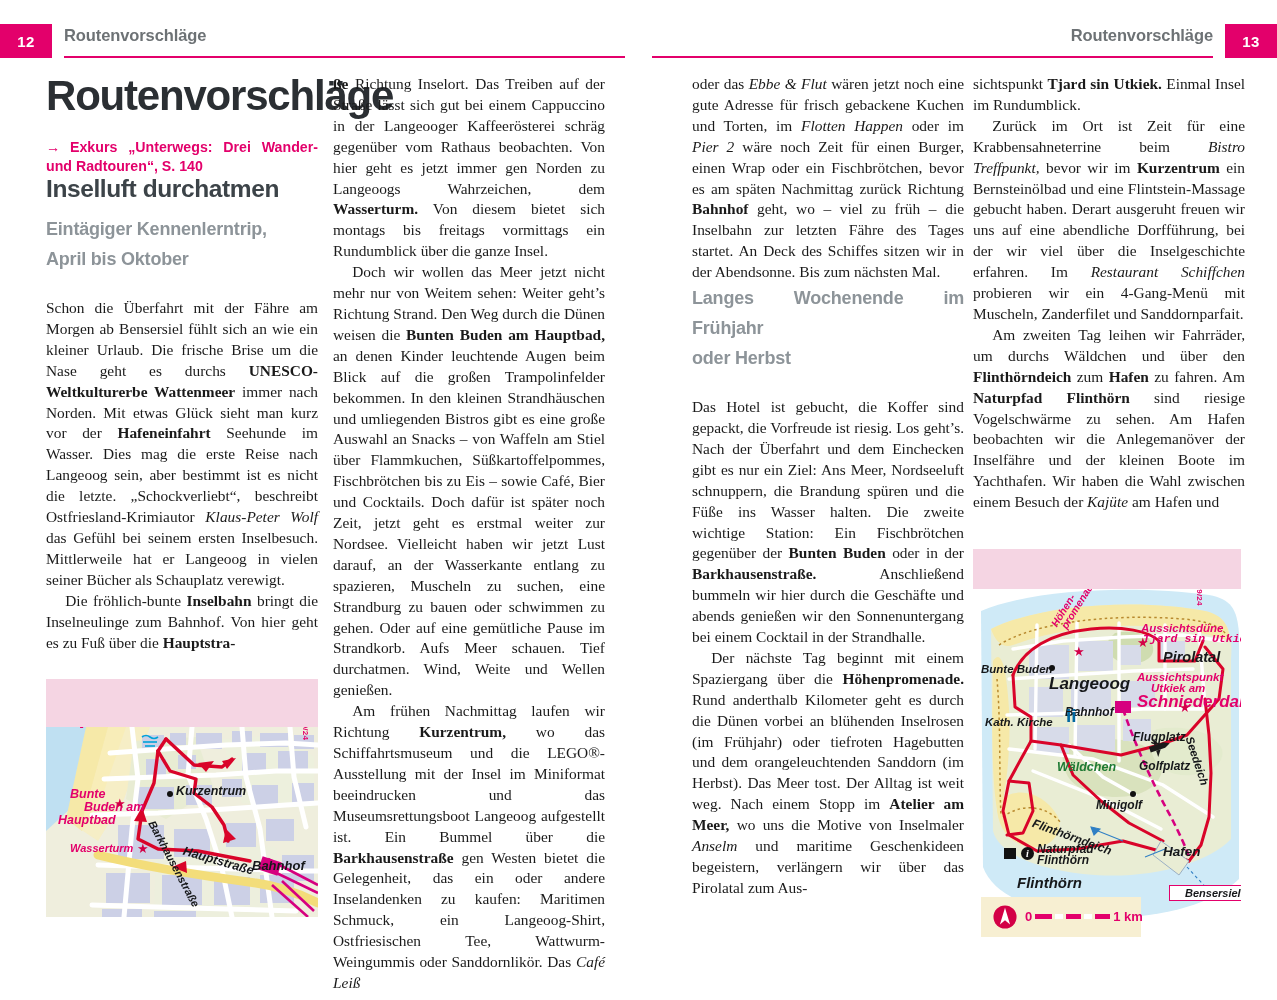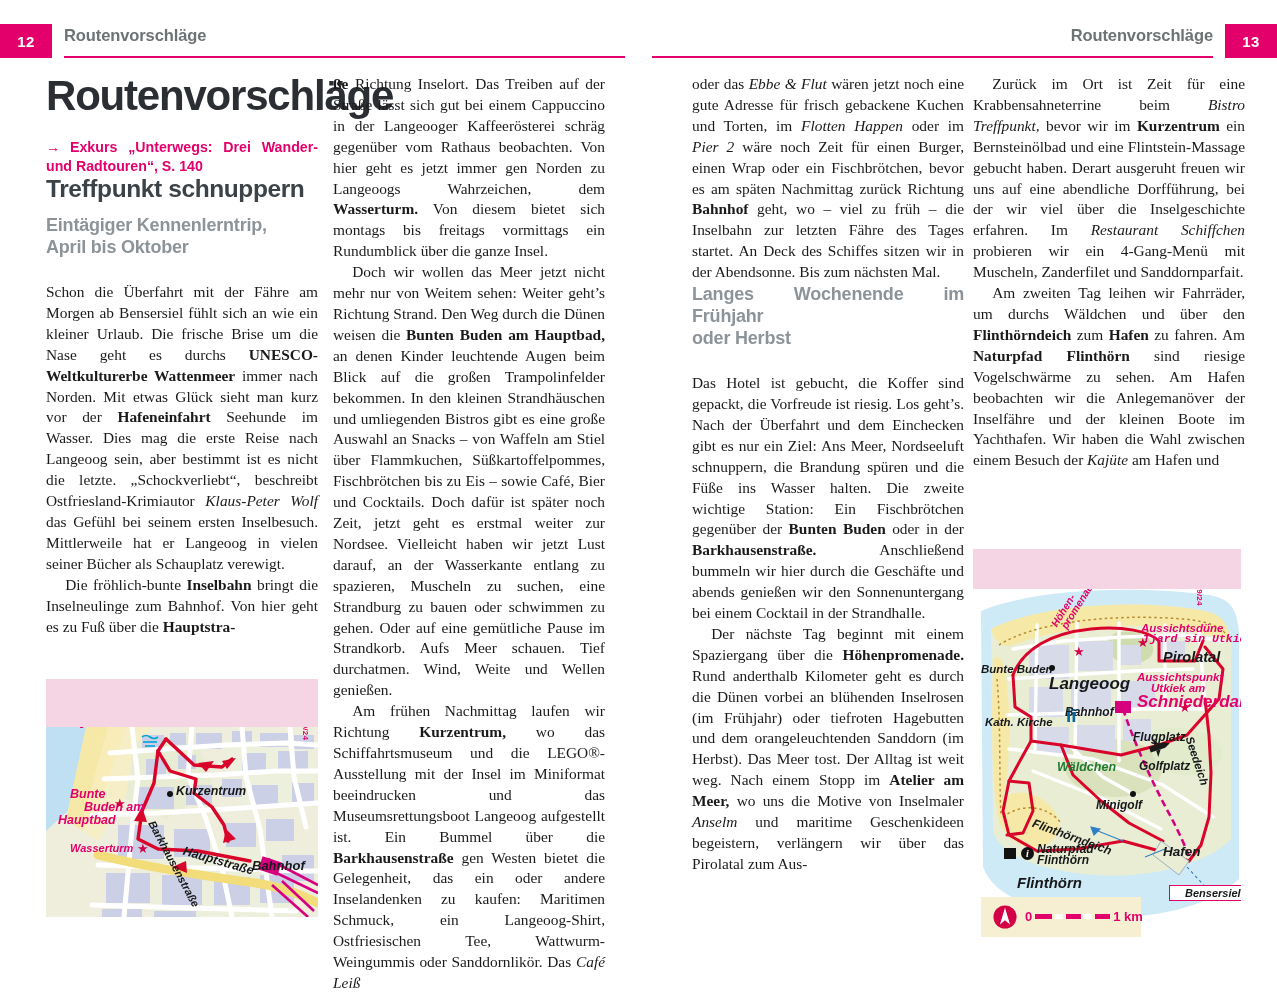--- a/index.html
+++ b/index.html
@@ -84,21 +84,21 @@
     font-size:24.5px;
     line-height:26px;
     letter-spacing:-.4px;
     color:#3c4348;
   }
   h3.sub{
     margin:0 0 24px 0;
     font-family:"Liberation Sans", sans-serif;
     font-weight:700;
     font-size:18px;
-    line-height:22px;
+    line-height:30px;
     letter-spacing:-.2px;
     color:#8d9499;
   }
 
   
   .mapbox{position:absolute;overflow:hidden;}
   #map1{left:46px;top:679px;width:272px;height:238px;}
   #map2{left:973px;top:549px;width:268px;height:392px;}
 
   .map-cap{
@@ -189,40 +189,41 @@
     <div class="rh-title">Routenvorschläge</div>
     <div class="rh-rule"></div>
   </div>
 
   <div class="col" id="col1">
     <h1 class="booktitle">Routenvorschläge</h1>
     <p class="crossref noind">
       <span class="arrow">→</span>
       <span>Exkurs „Unterwegs: Drei Wander- und Radtouren“, S. 140</span>
     </p>
-    <h2 class="sec">Treffpunkt schnuppern</h2>
+    <h2 class="sec">Inselluft durchatmen</h2>
     <h3 class="sub">Eintägiger Kennenlerntrip,<br>April bis Oktober</h3>
     <p class="noind">Schon die Überfahrt mit der Fähre am Morgen ab Bensersiel fühlt sich an wie ein kleiner Urlaub. Die frische Brise um die Nase geht es durchs <b>UNESCO-Weltkulturerbe Wattenmeer</b> immer nach Norden. Mit etwas Glück sieht man kurz vor der <b>Hafeneinfahrt</b> Seehunde im Wasser. Dies mag die erste Reise nach Langeoog sein, aber bestimmt ist es nicht die letzte. „Schockverliebt“, beschreibt Ostfriesland-Krimiautor <i>Klaus-Peter Wolf</i> das Gefühl bei seinem ersten Inselbesuch. Mittlerweile hat er Langeoog in vielen seiner Bücher als Schauplatz verewigt.</p>
     <p>Die fröhlich-bunte <b>Inselbahn</b> bringt die Inselneulinge zum Bahnhof. Von hier geht es zu Fuß über die <b>Hauptstra-</b></p>
   </div>
 
   <div class="col" id="col2">
     <p class="noind"><b>ße</b> Richtung Inselort. Das Treiben auf der Straße lässt sich gut bei einem Cappuccino in der Langeooger Kaffeerösterei schräg gegenüber vom Rathaus beobachten. Von hier geht es jetzt immer gen Norden zu Langeoogs Wahrzeichen, dem <b>Wasserturm.</b> Von diesem bietet sich montags bis freitags vormittags ein Rundumblick über die ganze Insel.</p>
     <p>Doch wir wollen das Meer jetzt nicht mehr nur von Weitem sehen: Weiter geht’s Richtung Strand. Den Weg durch die Dünen weisen die <b>Bunten Buden am Hauptbad,</b> an denen Kinder leuchtende Augen beim Blick auf die großen Trampolinfelder bekommen. In den kleinen Strandhäuschen und umliegenden Bistros gibt es eine große Auswahl an Snacks – von Waffeln am Stiel über Flammkuchen, Süßkartoffelpommes, Fischbrötchen bis zu Eis – sowie Café, Bier und Cocktails. Doch dafür ist später noch Zeit, jetzt geht es erstmal weiter zur Nordsee. Vielleicht haben wir jetzt Lust darauf, an der Wasserkante entlang zu spazieren, Muscheln zu suchen, eine Strandburg zu bauen oder schwimmen zu gehen. Oder auf eine gemütliche Pause im Strandkorb. Aufs Meer schauen. Tief durchatmen. Wind, Weite und Wellen genießen.</p>
     <p>Am frühen Nachmittag laufen wir Richtung <b>Kurzentrum,</b> wo das Schiffahrtsmuseum und die LEGO®-Ausstellung mit der Insel im Miniformat beeindrucken und das Museumsrettungsboot Langeoog aufgestellt ist. Ein Bummel über die <b>Barkhausenstraße</b> gen Westen bietet die Gelegenheit, das ein oder andere Inselandenken zu kaufen: Maritimen Schmuck, ein Langeoog-Shirt, Ostfriesischen Tee, Wattwurm-Weingummis oder Sanddornlikör. Das <i>Café Leiß</i></p>
   </div>
 
   <div class="col" id="col3">
     <p class="noind">oder das <i>Ebbe &amp; Flut</i> wären jetzt noch eine gute Adresse für frisch gebackene Kuchen und Torten, im <i>Flotten Happen</i> oder im <i>Pier 2</i> wäre noch Zeit für einen Burger, einen Wrap oder ein Fischbrötchen, bevor es am späten Nachmittag zurück Richtung <b>Bahnhof</b> geht, wo – viel zu früh – die Inselbahn zur letzten Fähre des Tages startet. An Deck des Schiffes sitzen wir in der Abendsonne. Bis zum nächsten Mal.</p>
     <h3 class="sub">Langes Wochenende im Frühjahr<br>oder Herbst</h3>
     <p class="noind">Das Hotel ist gebucht, die Koffer sind gepackt, die Vorfreude ist riesig. Los geht’s. Nach der Überfahrt und dem Einchecken gibt es nur ein Ziel: Ans Meer, Nordseeluft schnuppern, die Brandung spüren und die Füße ins Wasser halten. Die zweite wichtige Station: Ein Fischbrötchen gegenüber der <b>Bunten Buden</b> oder in der <b>Barkhausenstraße.</b> Anschließend bummeln wir hier durch die Geschäfte und abends genießen wir den Sonnenuntergang bei einem Cocktail in der Strandhalle.</p>
     <p>Der nächste Tag beginnt mit einem Spaziergang über die <b>Höhenpromenade.</b> Rund anderthalb Kilometer geht es durch die Dünen vorbei an blühenden Inselrosen (im Frühjahr) oder tiefroten Hagebutten und dem orangeleuchtenden Sanddorn (im Herbst). Das Meer tost. Der Alltag ist weit weg. Nach einem Stopp im <b>Atelier am Meer,</b> wo uns die Motive von Inselmaler <i>Anselm</i> und maritime Geschenkideen begeistern, verlängern wir über das Pirolatal zum Aus-</p>
   </div>
 
   <div class="col" id="col4">
+    <p class="noind">sichtspunkt <b>Tjard sin Utkiek.</b> Einmal Insel im Rundumblick.</p>
     <p>Zurück im Ort ist Zeit für eine Krabbensahneterrine beim <i>Bistro Treffpunkt,</i> bevor wir im <b>Kurzentrum</b> ein Bernsteinölbad und eine Flintstein-Massage gebucht haben. Derart ausgeruht freuen wir uns auf eine abendliche Dorfführung, bei der wir viel über die Inselgeschichte erfahren. Im <i>Restaurant Schiffchen</i> probieren wir ein 4-Gang-Menü mit Muscheln, Zanderfilet und Sanddornparfait.</p>
     <p>Am zweiten Tag leihen wir Fahrräder, um durchs Wäldchen und über den <b>Flinthörndeich</b> zum <b>Hafen</b> zu fahren. Am <b>Naturpfad Flinthörn</b> sind riesige Vogelschwärme zu sehen. Am Hafen beobachten wir die Anlegemanöver der Inselfähre und der kleinen Boote im Yachthafen. Wir haben die Wahl zwischen einem Besuch der <i>Kajüte</i> am Hafen und</p>
   </div>
 
   <div class="mapbox" id="map1">
 
     <svg width="272" height="238" viewBox="0 0 272 238" style="position:absolute;left:0;top:0;">
 
       <rect x="0" y="48" width="272" height="190" fill="#efeedd"></rect>
 

